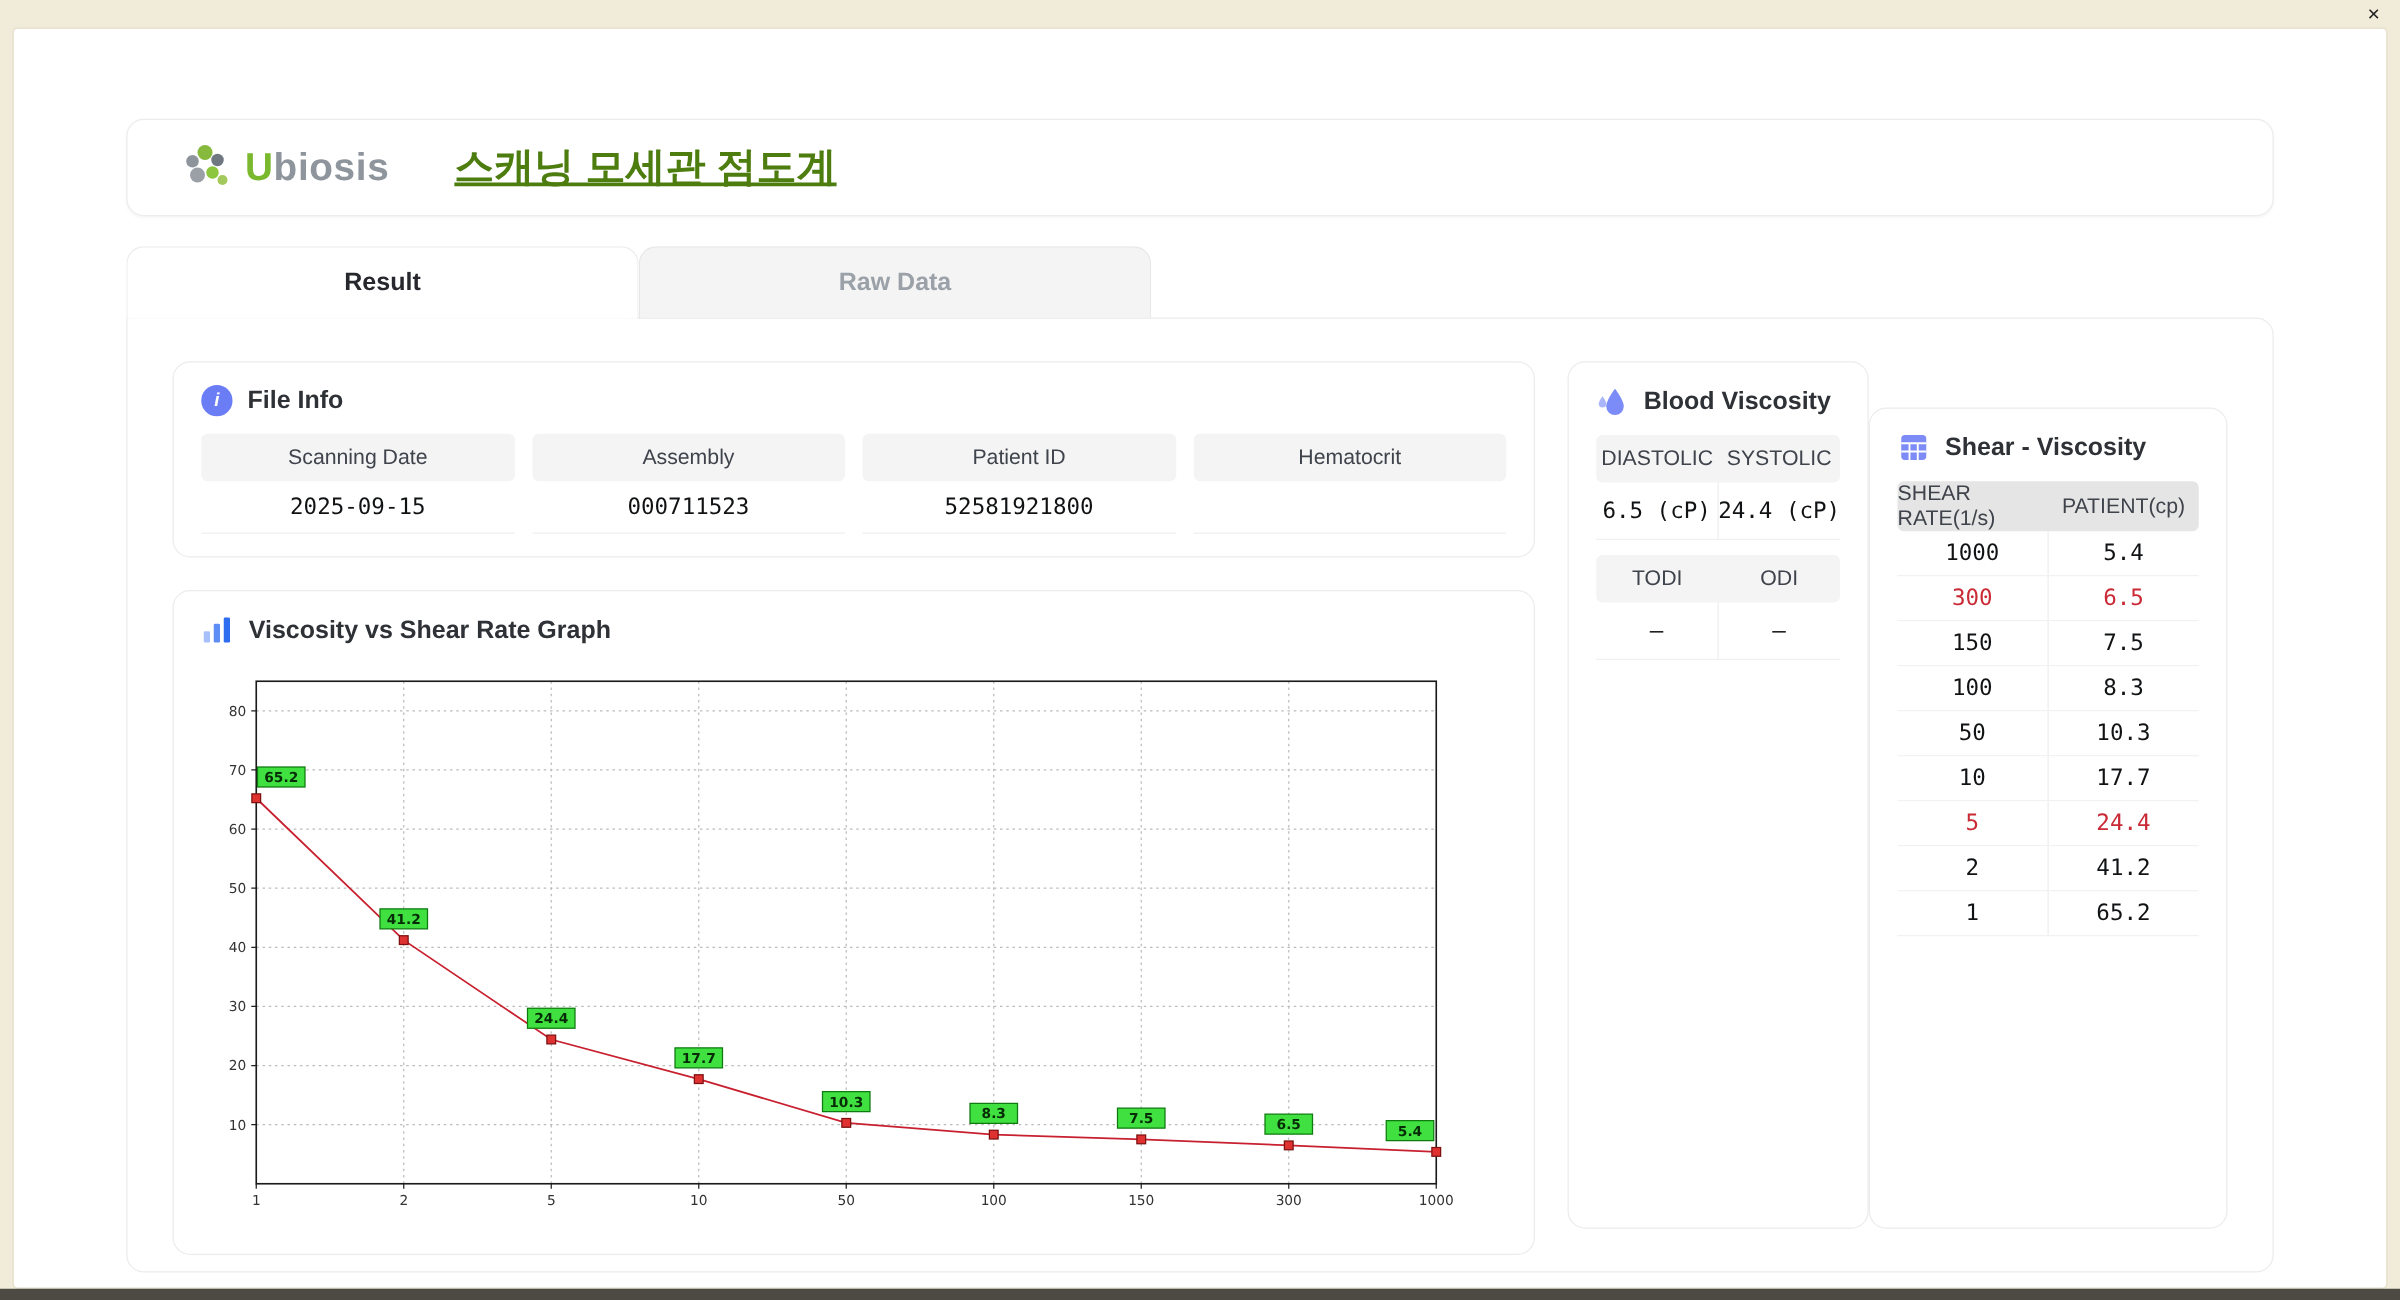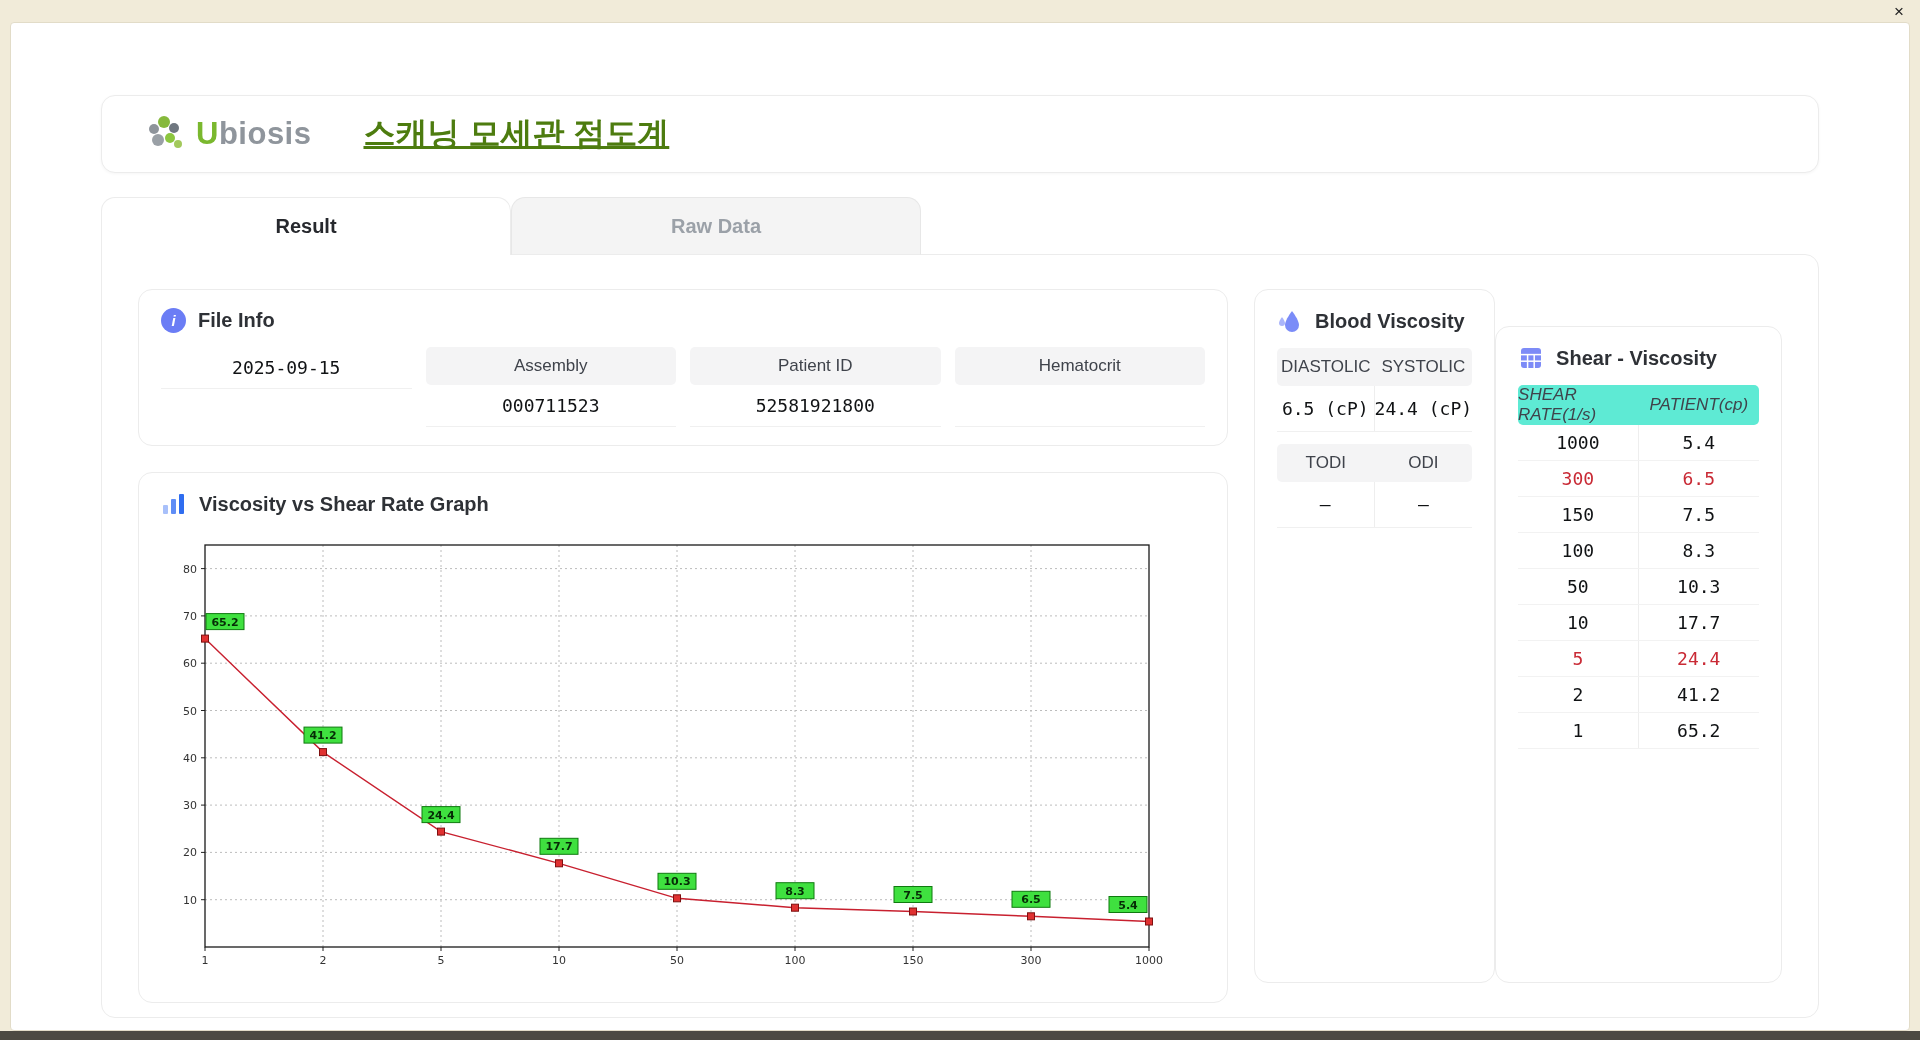--- a/index.html
+++ b/index.html
@@ -35,21 +35,21 @@
   .cell-val{height:42px;display:flex;align-items:center;justify-content:center;font-size:18px;color:#101214;
             border-bottom:1px solid #f0f0f0;}
   .mono{font-family:"DejaVu Sans Mono","Liberation Mono",monospace;}
   .bv-heads,.bv-vals,.sv-head,.sv-row{display:grid;grid-template-columns:1fr 1fr;}
   .bv-heads{background:#f4f4f5;border-radius:5px;height:38px;}
   .bv-grid>.bv-heads:not(:first-child){margin-top:12px;}
   .bv-heads>div,.sv-head>div{display:flex;align-items:center;justify-content:center;font-size:17px;color:#3f434b;}
   .bv-vals{height:46px;border-bottom:1px solid #f0f0f0;}
   .bv-vals>div{display:flex;align-items:center;justify-content:center;font-size:18px;color:#101214;}
   .bv-vals>div:first-child{border-right:1px solid #eee;}
-  .sv-head{background:#5eead4;border-radius:5px;height:40px;font-style:italic;}
+  .sv-head{background:#e5e5e5;border-radius:5px;height:40px;}
   .sv-row{height:36px;border-bottom:1px solid #f2f2f2;}
   .sv-row>div{display:flex;align-items:center;justify-content:center;font-size:18px;color:#101214;}
   .sv-row>div:first-child{border-right:1px solid #eee;}
   .sv-row.hl>div{color:#c92a35;}
   .info-icon{width:25px;height:25px;border-radius:50%;background:#6b7df5;color:#fff;display:flex;align-items:center;
              justify-content:center;font-size:15px;font-weight:700;font-style:italic;flex:none;}
   .chart{width:100%;margin-top:4px;}
   
   .grid-line{stroke:#bcbcbc;stroke-dasharray:2 3;stroke-width:1;}
   .tick{stroke:#222;stroke-width:1;}
@@ -93,20 +93,21 @@
 
     <div class="col-left">
 
       <section class="panel">
         <div class="panel-title">
           <span class="info-icon">i</span>
           <h2>File Info</h2>
         </div>
         <div class="fi-grid">
             <div>
+              <div class="cell-head">Scanning Date</div>
               <div class="cell-val mono">2025-09-15</div>
             </div>
             <div>
               <div class="cell-head">Assembly</div>
               <div class="cell-val mono">000711523</div>
             </div>
             <div>
               <div class="cell-head">Patient ID</div>
               <div class="cell-val mono">52581921800</div>
             </div>

